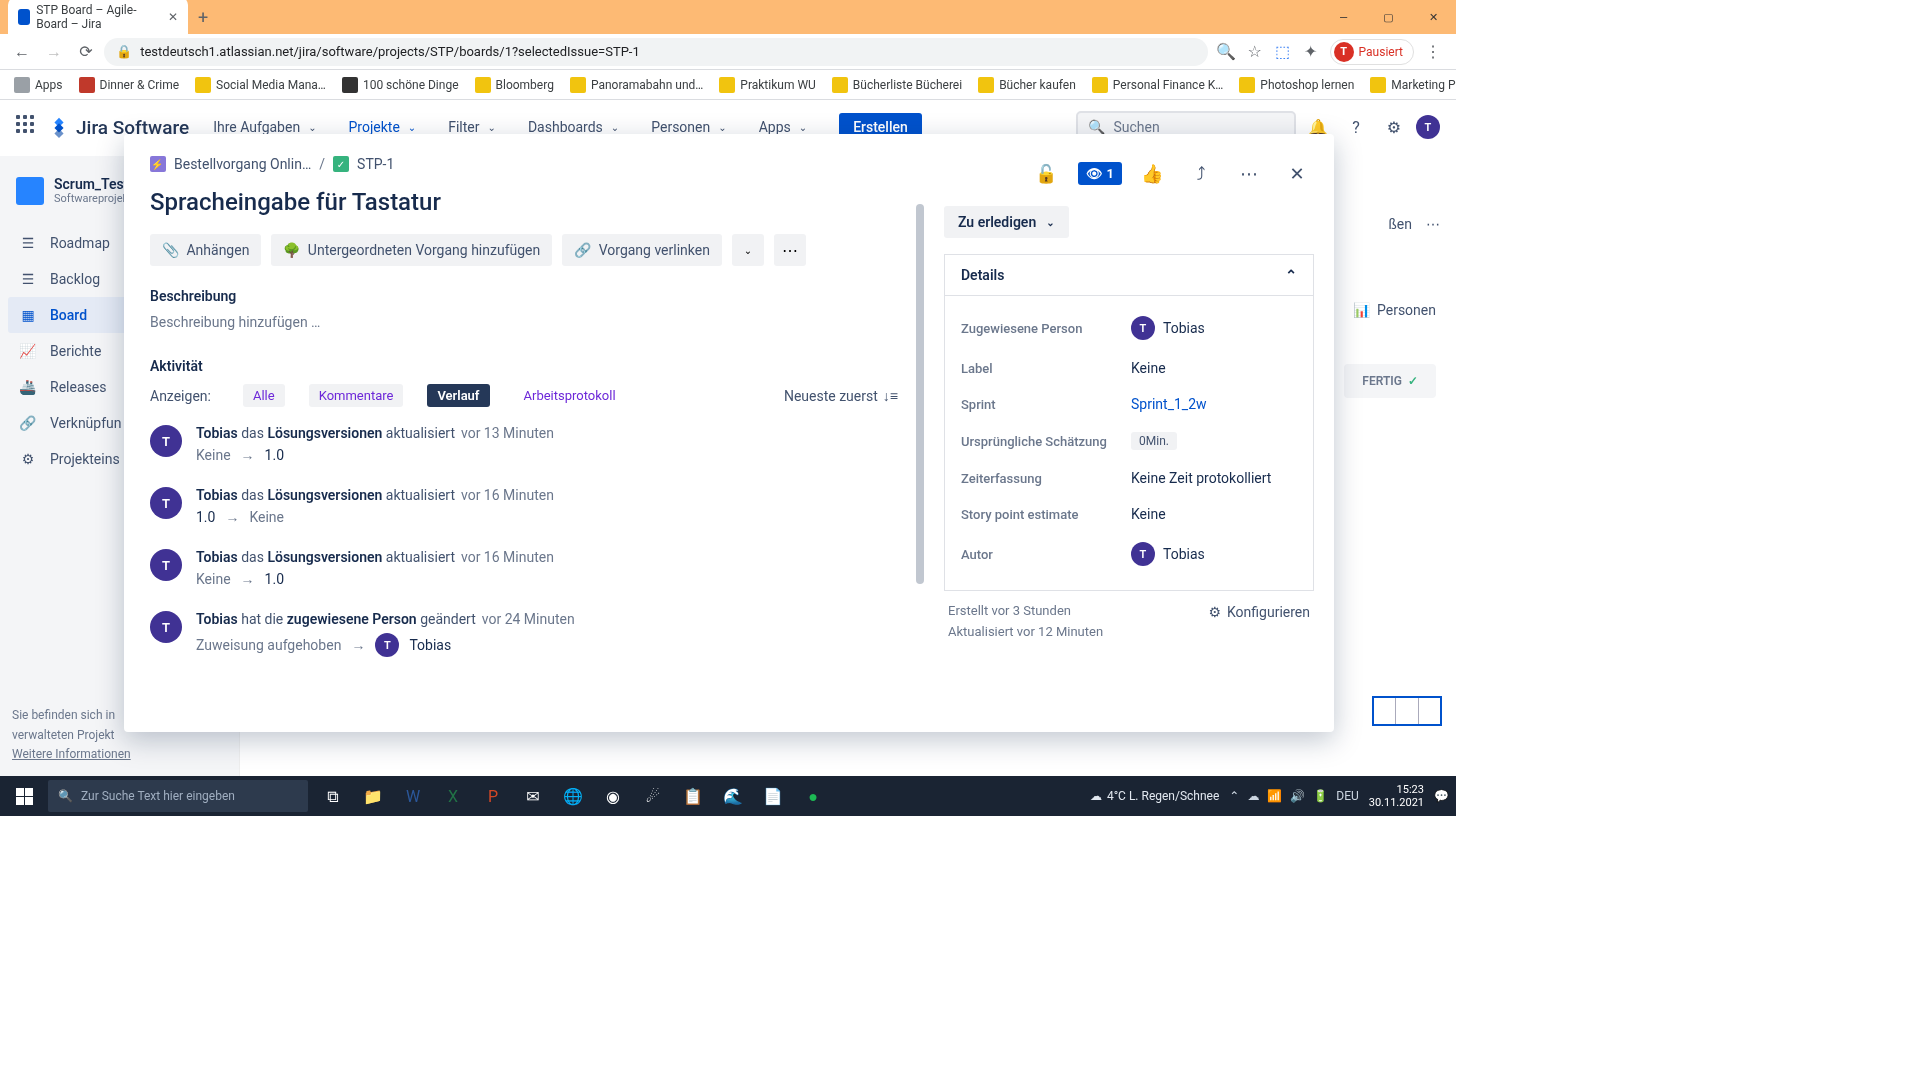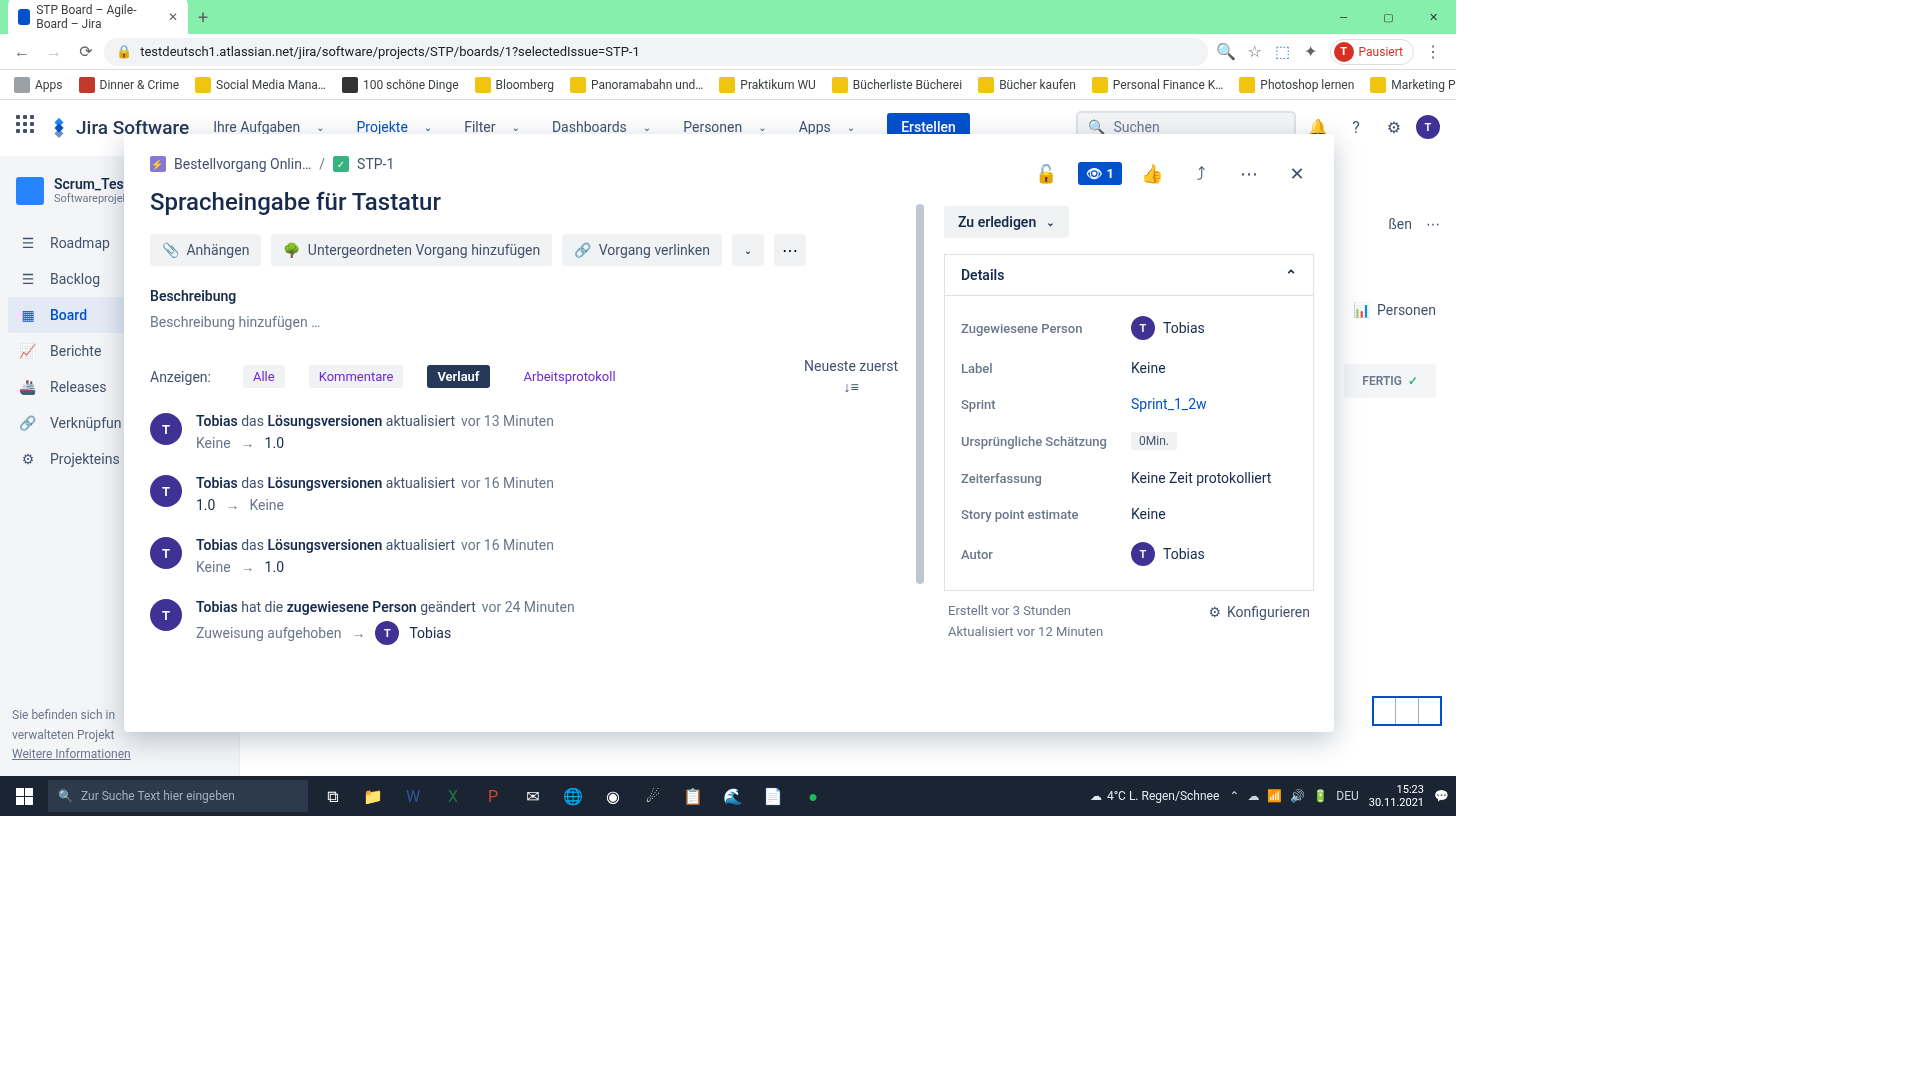--- a/index.html
+++ b/index.html
@@ -1,18 +1,18 @@
 <!DOCTYPE html>
 <html><head>
 <meta charset="utf-8">
 <style>
 * { margin: 0; padding: 0; box-sizing: border-box; font-family: -apple-system, BlinkMacSystemFont, "Segoe UI", Roboto, sans-serif; }
 body { width: 1456px; height: 816px; overflow: hidden; background: #fff; position: relative; }
 
-.browser-chrome { background: #86efac; }
+.browser-chrome { background: #fdba74; }
 .tab-bar { display: flex; align-items: center; height: 34px; padding-left: 8px; }
 .tab { background: #fff; border-radius: 8px 8px 0 0; padding: 6px 10px; display: flex; align-items: center; gap: 6px; font-size: 12px; max-width: 180px; color: #3c4043; }
 .tab-favicon { width: 16px; height: 16px; background: #0052cc; border-radius: 3px; }
 .tab-close { color: #5f6368; cursor: pointer; }
 .new-tab { padding: 4px 10px; color: #5f6368; font-size: 18px; cursor: pointer; }
 .window-controls { margin-left: auto; display: flex; }
 .win-ctrl { width: 45px; height: 30px; display: flex; align-items: center; justify-content: center; font-size: 11px; color: #333; }
 
 .address-bar { display: flex; align-items: center; height: 36px; padding: 0 8px; gap: 4px; background: #fff; border-bottom: 1px solid #dadce0; }
 .nav-btn { width: 28px; height: 28px; display: flex; align-items: center; justify-content: center; color: #5f6368; border-radius: 50%; font-size: 16px; }
@@ -28,21 +28,21 @@
 .bm { display: flex; align-items: center; gap: 5px; padding: 4px 6px; color: #3c4043; cursor: pointer; white-space: nowrap; }
 .bm-icon { width: 16px; height: 16px; background: #f1c40f; border-radius: 2px; }
 .bm-icon.gray { background: #9aa0a6; }
 .bm-sep { flex: 1; }
 
 .jira-header { display: flex; align-items: center; height: 56px; padding: 0 16px; gap: 8px; border-bottom: 2px solid #fff; background: #fff; position: relative; z-index: 5; }
 .app-switch { width: 24px; height: 24px; display: grid; grid-template-columns: repeat(3,4px); grid-template-rows: repeat(3,4px); gap: 3px; }
 .app-switch span { background: #42526e; border-radius: 1px; }
 .jira-logo { display: flex; align-items: center; gap: 6px; color: #253858; font-size: 19px; font-weight: 500; margin-right: 4px; }
 .jira-logo-icon { width: 22px; height: 22px; }
-.nav-item { padding: 8px 12px; color: #42526e; font-size: 14px; display: flex; align-items: center; gap: 16px; cursor: pointer; height: 56px; position: relative; }
+.nav-item { padding: 8px 12px; color: #42526e; font-size: 14px; display: flex; align-items: center; gap: 8px; cursor: pointer; height: 56px; position: relative; }
 .nav-item.active { color: #0052cc; }
 .nav-item.active::after { content: ''; position: absolute; bottom: 0; left: 8px; right: 8px; height: 3px; background: #0052cc; }
 .create-btn { background: #0052cc; color: #fff; padding: 6px 14px; border-radius: 3px; font-size: 14px; font-weight: 500; margin-left: 12px; cursor: pointer; }
 .jira-right { margin-left: auto; display: flex; align-items: center; gap: 6px; }
 .search-box { background: #f4f5f7; border-radius: 5px; width: 220px; height: 32px; display: flex; align-items: center; padding: 0 10px; gap: 8px; color: #6b778c; font-size: 14px; border: 2px solid #dfe1e6; }
 .hdr-icon { width: 32px; height: 32px; display: flex; align-items: center; justify-content: center; color: #42526e; cursor: pointer; }
 .jira-avatar { width: 24px; height: 24px; border-radius: 50%; background: #403294; color: #fff; display: flex; align-items: center; justify-content: center; font-size: 11px; font-weight: 600; }
 
 .main-area { display: flex; position: relative; height: calc(100% - 156px - 40px); }
 .sidebar { width: 240px; padding: 12px 8px; background: #f4f5f7; border-right: 1px solid #eee; position: relative; }
@@ -81,21 +81,21 @@
 .act-sq { background: #f1f2f4; width: 32px; height: 32px; border-radius: 3px; display: flex; align-items: center; justify-content: center; cursor: pointer; }
 
 .sec-label { font-size: 14px; font-weight: 600; color: #172b4d; margin-top: 22px; }
 .desc-ph { color: #6b778c; font-size: 14px; margin-top: 10px; }
 
 .activity-area { margin-top: 28px; }
 .tab-row { display: flex; align-items: center; gap: 24px; margin-top: 10px; }
 .tab-lbl { font-size: 14px; color: #42526e; margin-right: 8px; }
 .act-tab { background: #f1f2f4; padding: 4px 10px; border-radius: 3px; font-size: 13px; color: #6d28d9; cursor: pointer; }
 .act-tab.active { background: #253858; color: #fff; font-weight: 600; }
-.sort-ctrl { margin-left: auto; font-size: 14px; color: #42526e; display: flex; align-items: center; gap: 5px; cursor: pointer; flex-direction: column; }
+.sort-ctrl { margin-left: auto; font-size: 14px; color: #42526e; display: flex; align-items: center; gap: 5px; cursor: pointer; }
 
 .history-list { margin-top: 18px; }
 .hist-item { display: flex; gap: 14px; margin-bottom: 24px; }
 .hist-avatar { width: 32px; height: 32px; border-radius: 50%; background: #403294; color: #fff; display: flex; align-items: center; justify-content: center; font-size: 13px; font-weight: 600; flex-shrink: 0; }
 .hist-body { flex: 1; }
 .hist-line1 { font-size: 14px; color: #42526e; }
 .hist-line1 .who { font-weight: 600; color: #172b4d; }
 .hist-line1 .field { font-weight: 600; color: #172b4d; }
 .hist-line1 .when { color: #6b778c; margin-left: 6px; }
 .hist-line2 { font-size: 14px; color: #6b778c; margin-top: 6px; display: flex; align-items: center; gap: 10px; }
@@ -392,20 +392,21 @@
         </div>
       <div class="act-sq">
           <span>⋯</span>
         </div>
     </div>
 
     <div class="sec-label">Beschreibung</div>
     <div class="desc-ph">Beschreibung hinzufügen …</div>
 
     <div class="activity-area">
+      <div class="sec-label">Aktivität</div>
       <div class="tab-row">
         <span class="tab-lbl">Anzeigen:</span>
         <div class="act-tab">Alle</div>
         <div class="act-tab">Kommentare</div>
         <div class="act-tab active">Verlauf</div>
         <div class="act-tab" style="background:none">Arbeitsprotokoll</div>
         <div class="sort-ctrl">
             <span>Neueste zuerst</span>
             <span>↓≡</span>
           </div>

